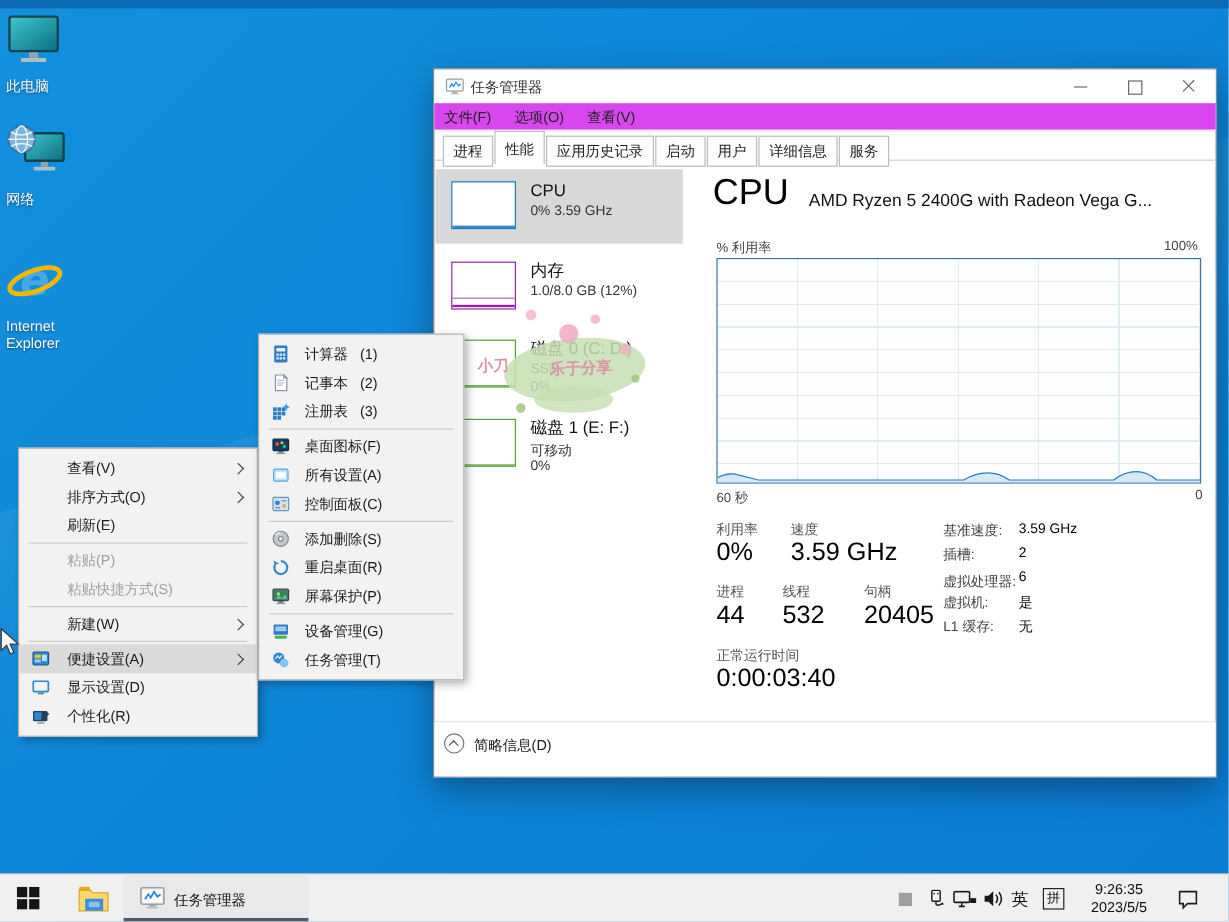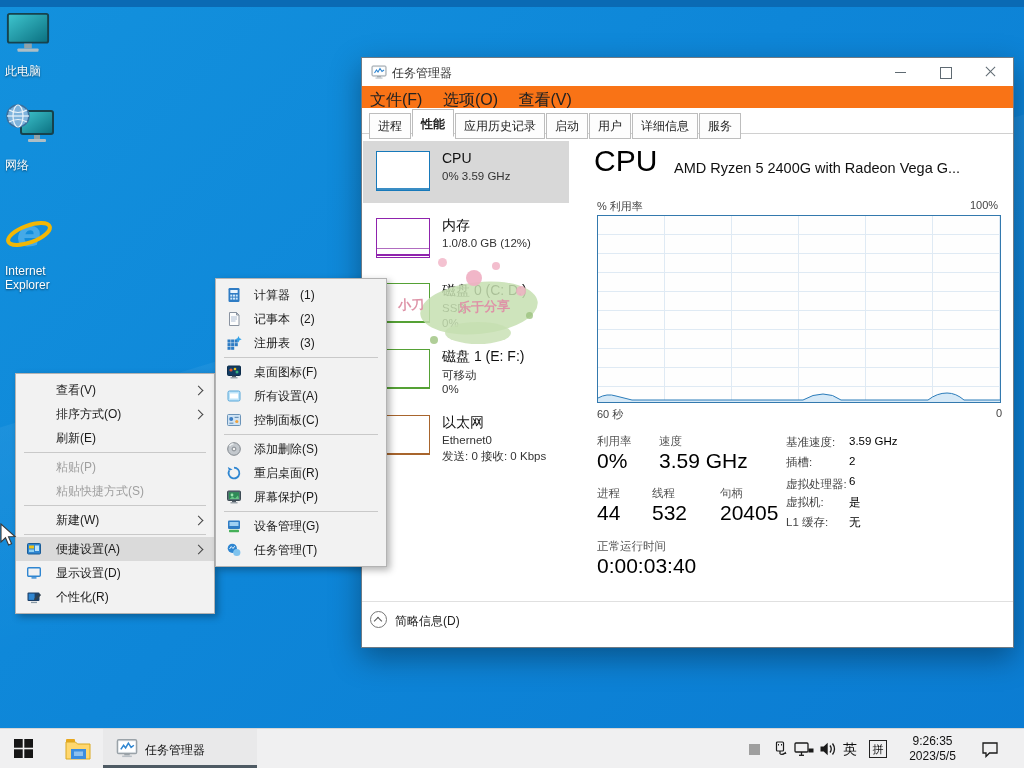--- a/index.html
+++ b/index.html
@@ -22,27 +22,27 @@
           border:1px solid #6f7b85;box-shadow:0 10px 28px rgba(0,0,0,.35);z-index:10;box-sizing:border-box;}
   .titlebar{position:absolute;left:0;top:0;right:0;height:28px;background:#fff;}
   .tb-title{position:absolute;left:30px;top:7px;font-size:12px;color:#333;}
   .tb-ico{position:absolute;left:9px;top:6px;}
   .wbtn{position:absolute;top:0;width:45px;height:28px;}
   .wbtn-min{right:90px;} .wbtn-max{right:45px;} .wbtn-close{right:0;}
   .g-min{position:absolute;left:17px;top:14px;width:11px;border-top:1px solid #5f6a72;}
   .g-max{position:absolute;left:17px;top:9px;width:10px;height:10px;border:1px solid #5f6a72;}
   .g-x1,.g-x2{position:absolute;left:16px;top:13px;width:13px;border-top:1px solid #5f6a72;}
   .g-x1{transform:rotate(45deg);} .g-x2{transform:rotate(-45deg);}
-  .menubar{position:absolute;left:0;top:28px;right:0;height:22px;background:#f97316;font-size:16px;color:#222;}
+  .menubar{position:absolute;left:0;top:28px;right:0;height:22px;background:#d946ef;font-size:12px;color:#222;}
   .mb-item{display:inline-block;padding:4px 8px 0 8px;}
   .tabstrip{position:absolute;left:0;top:50px;right:0;height:26px;padding-left:7px;
             border-bottom:1px solid #d0d0d0;box-sizing:border-box;font-size:12px;color:#222;}
   .tab{display:inline-block;padding:4px 8px 3px 8px;border:1px solid #bdbdbd;background:#fdfdfd;
        margin-right:1px;position:relative;top:3px;}
-  .tab.sel{background:#fff;font-weight:bold;top:1px;padding-top:6px;border-bottom:1px solid #fff;}
+  .tab.sel{background:#fff;font-weight:normal;top:1px;padding-top:6px;border-bottom:1px solid #fff;}
   
   .srow{position:absolute;left:1px;width:206px;height:62px;}
   .srow.sel{background:#d8d8d8;}
   .thumb{position:absolute;left:13px;top:10px;width:54px;height:40px;background:#fff;border:1px solid;box-sizing:border-box;}
   .c-cpu{border-color:#1779ba;} .c-mem{border-color:#8f23ad;}
   .c-disk{border-color:#55a135;} .c-net{border-color:#a8652d;}
   .t-cpu::after{content:"";position:absolute;left:0;right:0;bottom:0;height:2px;background:#1779ba;opacity:.85;}
   .t-mem::after{content:"";position:absolute;left:0;right:0;bottom:1px;height:5px;
                 border-top:1px solid #b06cc0;border-bottom:2px solid #8f23ad;}
   .t-disk::after{content:"";position:absolute;left:0;right:0;bottom:0;height:1px;background:#55a135;}
@@ -191,26 +191,20 @@
       <div class="sname">磁盘 0 (C: D:)</div>
       <div class="sline1">SSD</div>
       <div class="sline2">0%</div>
     </div>
     <div class="srow" style="top:281px;height:66px">
       <div class="thumb c-disk t-disk"></div>
       <div class="sname">磁盘 1 (E: F:)</div>
       <div class="sline1">可移动</div>
       <div class="sline2">0%</div>
     </div>
-    <div class="srow" style="top:347px;height:66px">
-      <div class="thumb c-net t-net"></div>
-      <div class="sname">以太网</div>
-      <div class="sline1">Ethernet0</div>
-      <div class="sline2">发送: 0 接收: 0 Kbps</div>
-    </div>
 
     <div class="cpu-head">CPU</div>
     <div class="cpu-sub">AMD Ryzen 5 2400G with Radeon Vega G...</div>
     <div class="ch-lab" style="left:235px;top:141px">% 利用率</div>
     <div class="ch-lab" style="left:608px;top:141px">100%</div>
     <div class="chart">
       <svg width="402" height="186" viewBox="0 0 402 186" style="position:absolute;left:0;bottom:0">
         <path d="M0 182 q9 -5 18 -2 q8 2 16 4 H205 q10 -6 20 -6 q10 0 18 6 H330 q9 -7 19 -7 q9 0 17 7 H402 V186 H0 Z" fill="#d6e9f7"></path>
         <path d="M0 182 q9 -5 18 -2 q8 2 16 4 H205 q10 -6 20 -6 q10 0 18 6 H330 q9 -7 19 -7 q9 0 17 7 H402" fill="none" stroke="#2b7cba" stroke-width="1"></path>
       </svg>

